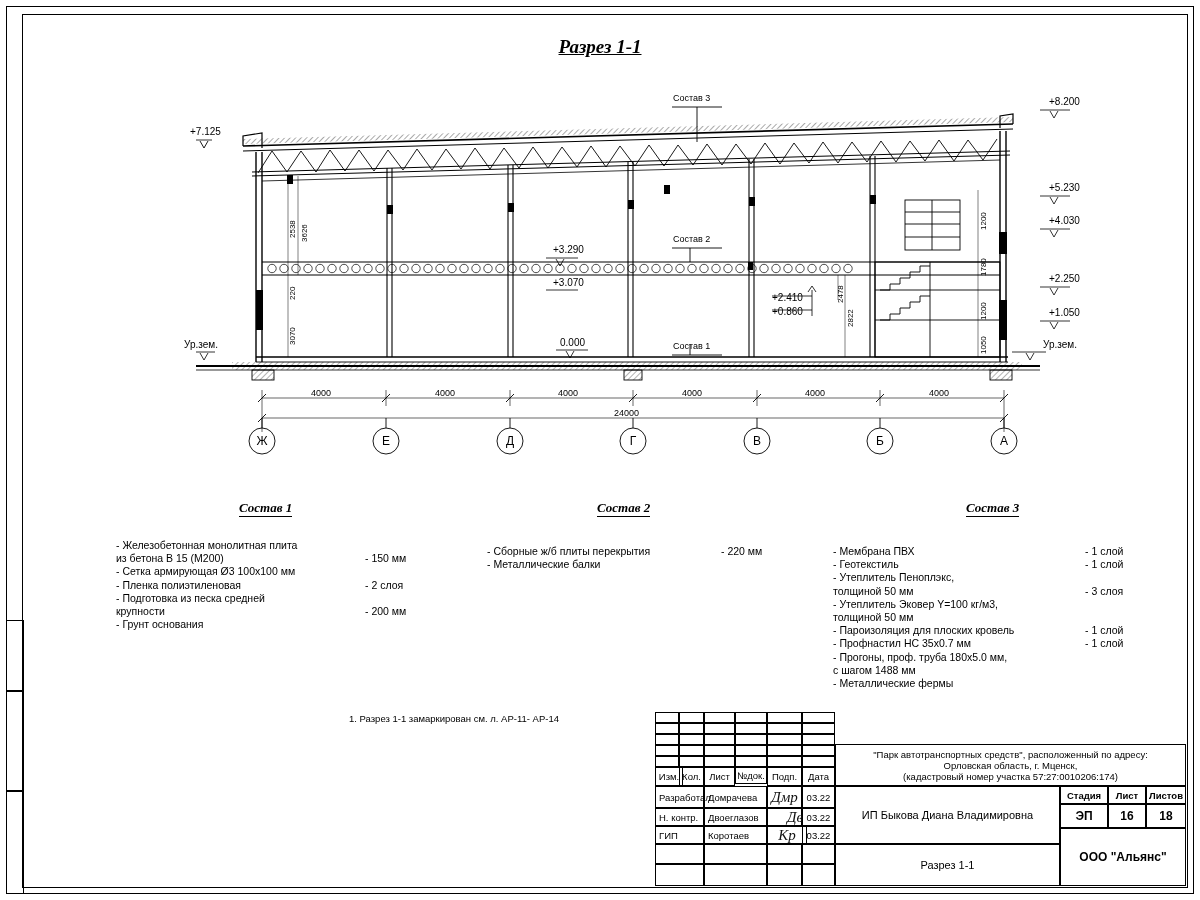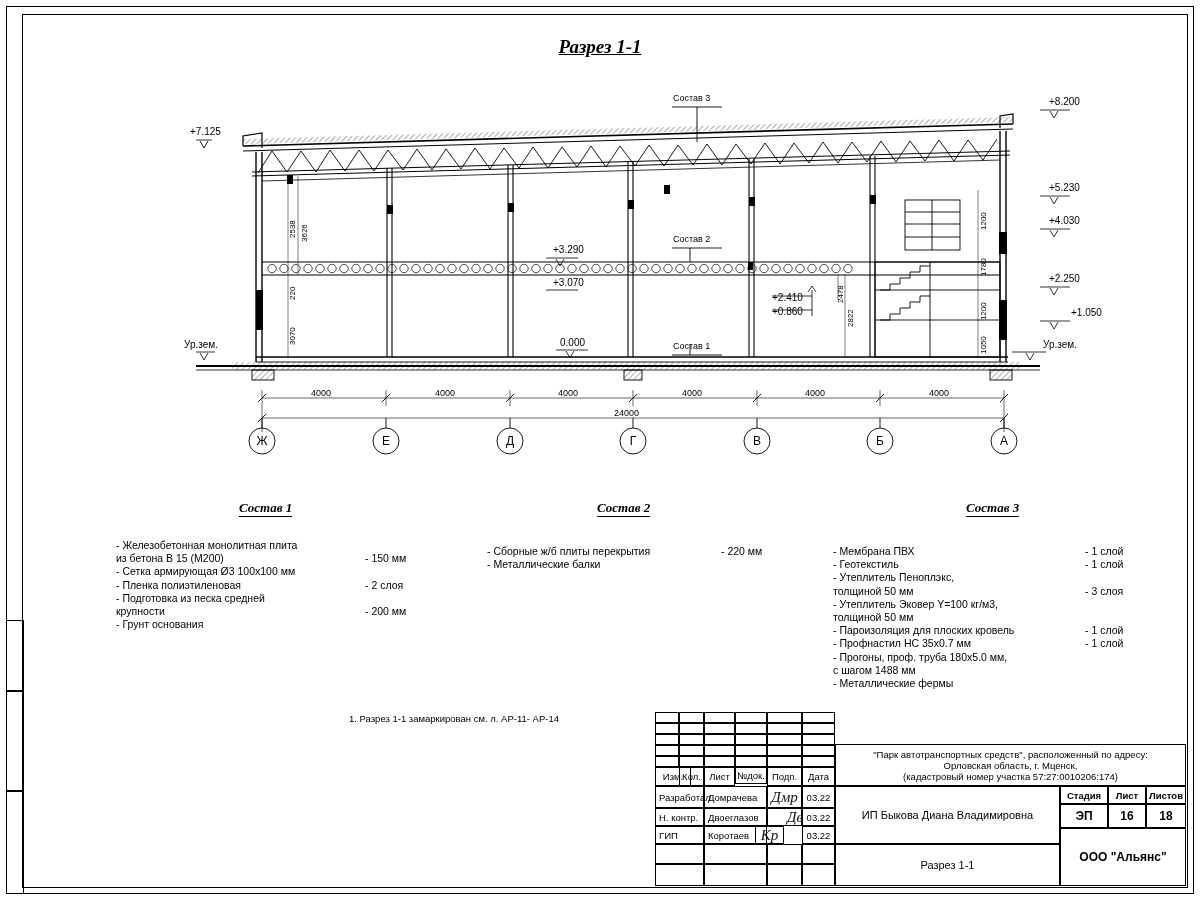--- a/index.html
+++ b/index.html
@@ -291,21 +291,21 @@
   </svg>
 
   <div class="lvl" style="left:190px;top:126px;">+7.125</div>
   <div class="lvl" style="left:184px;top:339px;">Ур.зем.</div>
   <div class="lvl" style="left:1043px;top:339px;">Ур.зем.</div>
 
   <div class="lvl" style="left:1049px;top:96px;">+8.200</div>
   <div class="lvl" style="left:1049px;top:182px;">+5.230</div>
   <div class="lvl" style="left:1049px;top:215px;">+4.030</div>
   <div class="lvl" style="left:1049px;top:273px;">+2.250</div>
-  <div class="lvl" style="left:1049px;top:307px;margin-left:22px;">+1.050</div>
+  <div class="lvl" style="left:1049px;top:307px;">+1.050</div>
 
   <div class="lvl" style="left:553px;top:244px;">+3.290</div>
   <div class="lvl" style="left:553px;top:277px;">+3.070</div>
   <div class="lvl" style="left:772px;top:292px;">+2.410</div>
   <div class="lvl" style="left:772px;top:306px;text-align:right;">+0.860</div>
   <div class="lvl" style="left:560px;top:337px;">0.000</div>
 
   <div class="lbl" style="left:673px;top:93px;">Состав 3</div>
   <div class="lbl" style="left:673px;top:234px;">Состав 2</div>
   <div class="lbl" style="left:673px;top:341px;">Состав 1</div>
@@ -427,21 +427,21 @@
     <div class="cell" style="left:112px;top:33px;width:35px;height:11px;"></div>
     <div class="cell" style="left:147px;top:33px;width:33px;height:11px;"></div>
 
     <div class="cell" style="left:0;top:44px;width:24px;height:11px;"></div>
     <div class="cell" style="left:24px;top:44px;width:25px;height:11px;"></div>
     <div class="cell" style="left:49px;top:44px;width:31px;height:11px;"></div>
     <div class="cell" style="left:80px;top:44px;width:32px;height:11px;"></div>
     <div class="cell" style="left:112px;top:44px;width:35px;height:11px;"></div>
     <div class="cell" style="left:147px;top:44px;width:33px;height:11px;"></div>
 
-    <div class="cell" style="left:0;top:55px;width:36px;height:19px;">Изм.</div>
+    <div class="cell" style="left:0;top:55px;width:28px;height:19px;">Изм.</div>
     <div class="cell" style="left:24px;top:55px;width:25px;height:19px;">Кол.</div>
     <div class="cell" style="left:49px;top:55px;width:31px;height:19px;">Лист</div>
     <div class="cell" style="left:80px;top:55px;width:32px;height:17px;">№док.</div>
     <div class="cell" style="left:112px;top:55px;width:35px;height:19px;">Подп.</div>
     <div class="cell" style="left:147px;top:55px;width:33px;height:19px;">Дата</div>
 
     <div class="cell left" style="left:0;top:74px;width:49px;height:22px;">Разработал</div>
     <div class="cell left" style="left:49px;top:74px;width:63px;height:22px;">Домрачева</div>
     <div class="cell" style="left:112px;top:74px;width:35px;height:22px;">
         <span class="sig">Дмр</span>
@@ -450,21 +450,21 @@
 
     <div class="cell left" style="left:0;top:96px;width:49px;height:18px;">Н. контр.</div>
     <div class="cell left" style="left:49px;top:96px;width:63px;height:18px;">Двоеглазов</div>
     <div class="cell" style="left:112px;top:96px;width:35px;height:18px;padding-left:21px;">
         <span class="sig">Дв</span>
       </div>
     <div class="cell" style="left:147px;top:96px;width:33px;height:18px;">03.22</div>
 
     <div class="cell left" style="left:0;top:114px;width:49px;height:18px;">ГИП</div>
     <div class="cell left" style="left:49px;top:114px;width:63px;height:18px;">Коротаев</div>
-    <div class="cell" style="left:100px;top:114px;width:29px;height:18px;">
+    <div class="cell" style="left:112px;top:114px;width:40px;height:18px;">
         <span class="sig">Кр</span>
       </div>
     <div class="cell" style="left:147px;top:114px;width:33px;height:18px;">03.22</div>
 
     <div class="cell" style="left:0;top:132px;width:49px;height:20px;"></div>
     <div class="cell" style="left:49px;top:132px;width:63px;height:20px;"></div>
     <div class="cell" style="left:112px;top:132px;width:35px;height:20px;"></div>
     <div class="cell" style="left:147px;top:132px;width:33px;height:20px;"></div>
 
     <div class="cell" style="left:0;top:152px;width:49px;height:22px;"></div>

